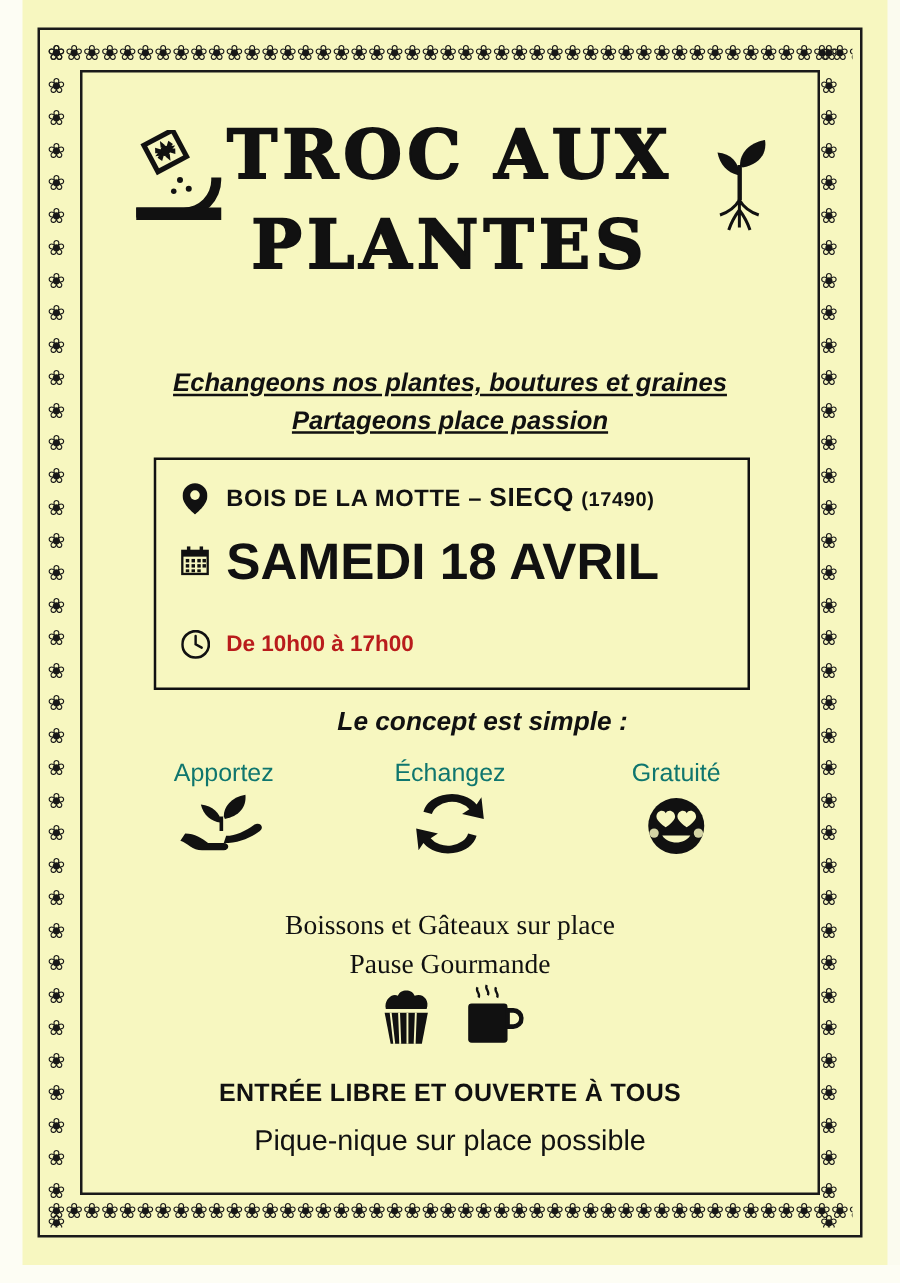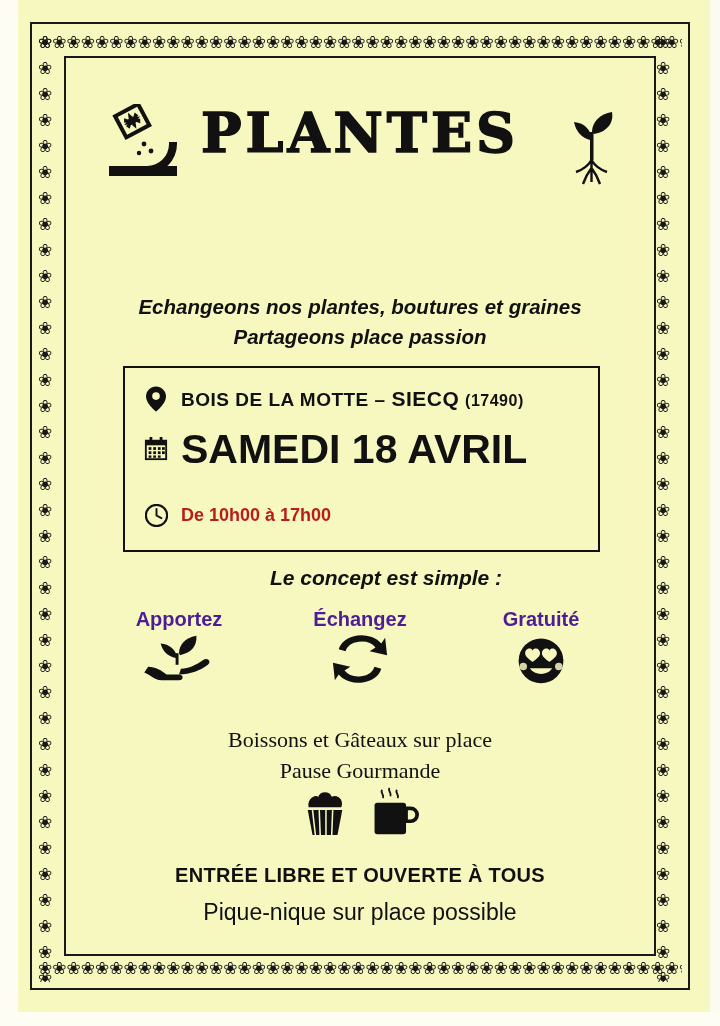--- a/index.html
+++ b/index.html
@@ -140,20 +140,21 @@
     left: 0;
     top: 236px;
     width: 592px;
     text-align: center;
     font-family: "Liberation Sans", sans-serif;
     font-style: italic;
     font-weight: bold;
     font-size: 20.5px;
     line-height: 30px;
     color: #111;
+    text-decoration: underline;
   }
 
   
   .info-box {
     position: absolute;
     left: 59px;
     top: 310px;
     width: 477px;
     height: 186px;
     border: 2.5px solid #111;
@@ -222,22 +223,22 @@
     width: 532px;
     display: flex;
     justify-content: space-between;
   }
   .step {
     width: 170px;
     text-align: center;
   }
   .step-label {
     font-size: 20px;
-    font-weight: bold;
-    color: #4c1d95;
+    font-weight: normal;
+    color: #0f766e;
     margin-bottom: 0;
   }
   .step-icon {
     height: 56px;
     display: flex;
     align-items: center;
     justify-content: center;
   }
 
   .pause {
@@ -340,20 +341,21 @@
         <g fill="#111">
           <path d="M40 28 C40 18 48 10 60 8 C62 20 54 28 42 30 z"></path>
           <path d="M38 36 C30 34 24 28 22 18 C33 19 39 26 40 36 z"></path>
           <rect x="38" y="28" width="3.5" height="28"></rect>
           <path d="M39.5 56 C36 62 30 66 24 68 M39.5 56 C43 62 49 66 55 68 M39.5 56 L39.5 78 M39.5 64 C35 70 33 74 31 80 M39.5 64 C44 70 46 74 48 80" stroke="#111" stroke-width="2.4" fill="none"></path>
         </g>
       </svg>
     </div>
 
     <div class="title">
+      <span class="l1">TROC AUX</span>
       <span class="l2">PLANTES</span>
     </div>
 
     <div class="subtitle">
       <div>Echangeons nos plantes, boutures et graines</div>
       <div>Partageons place passion</div>
     </div>
 
     <div class="info-box">
 

